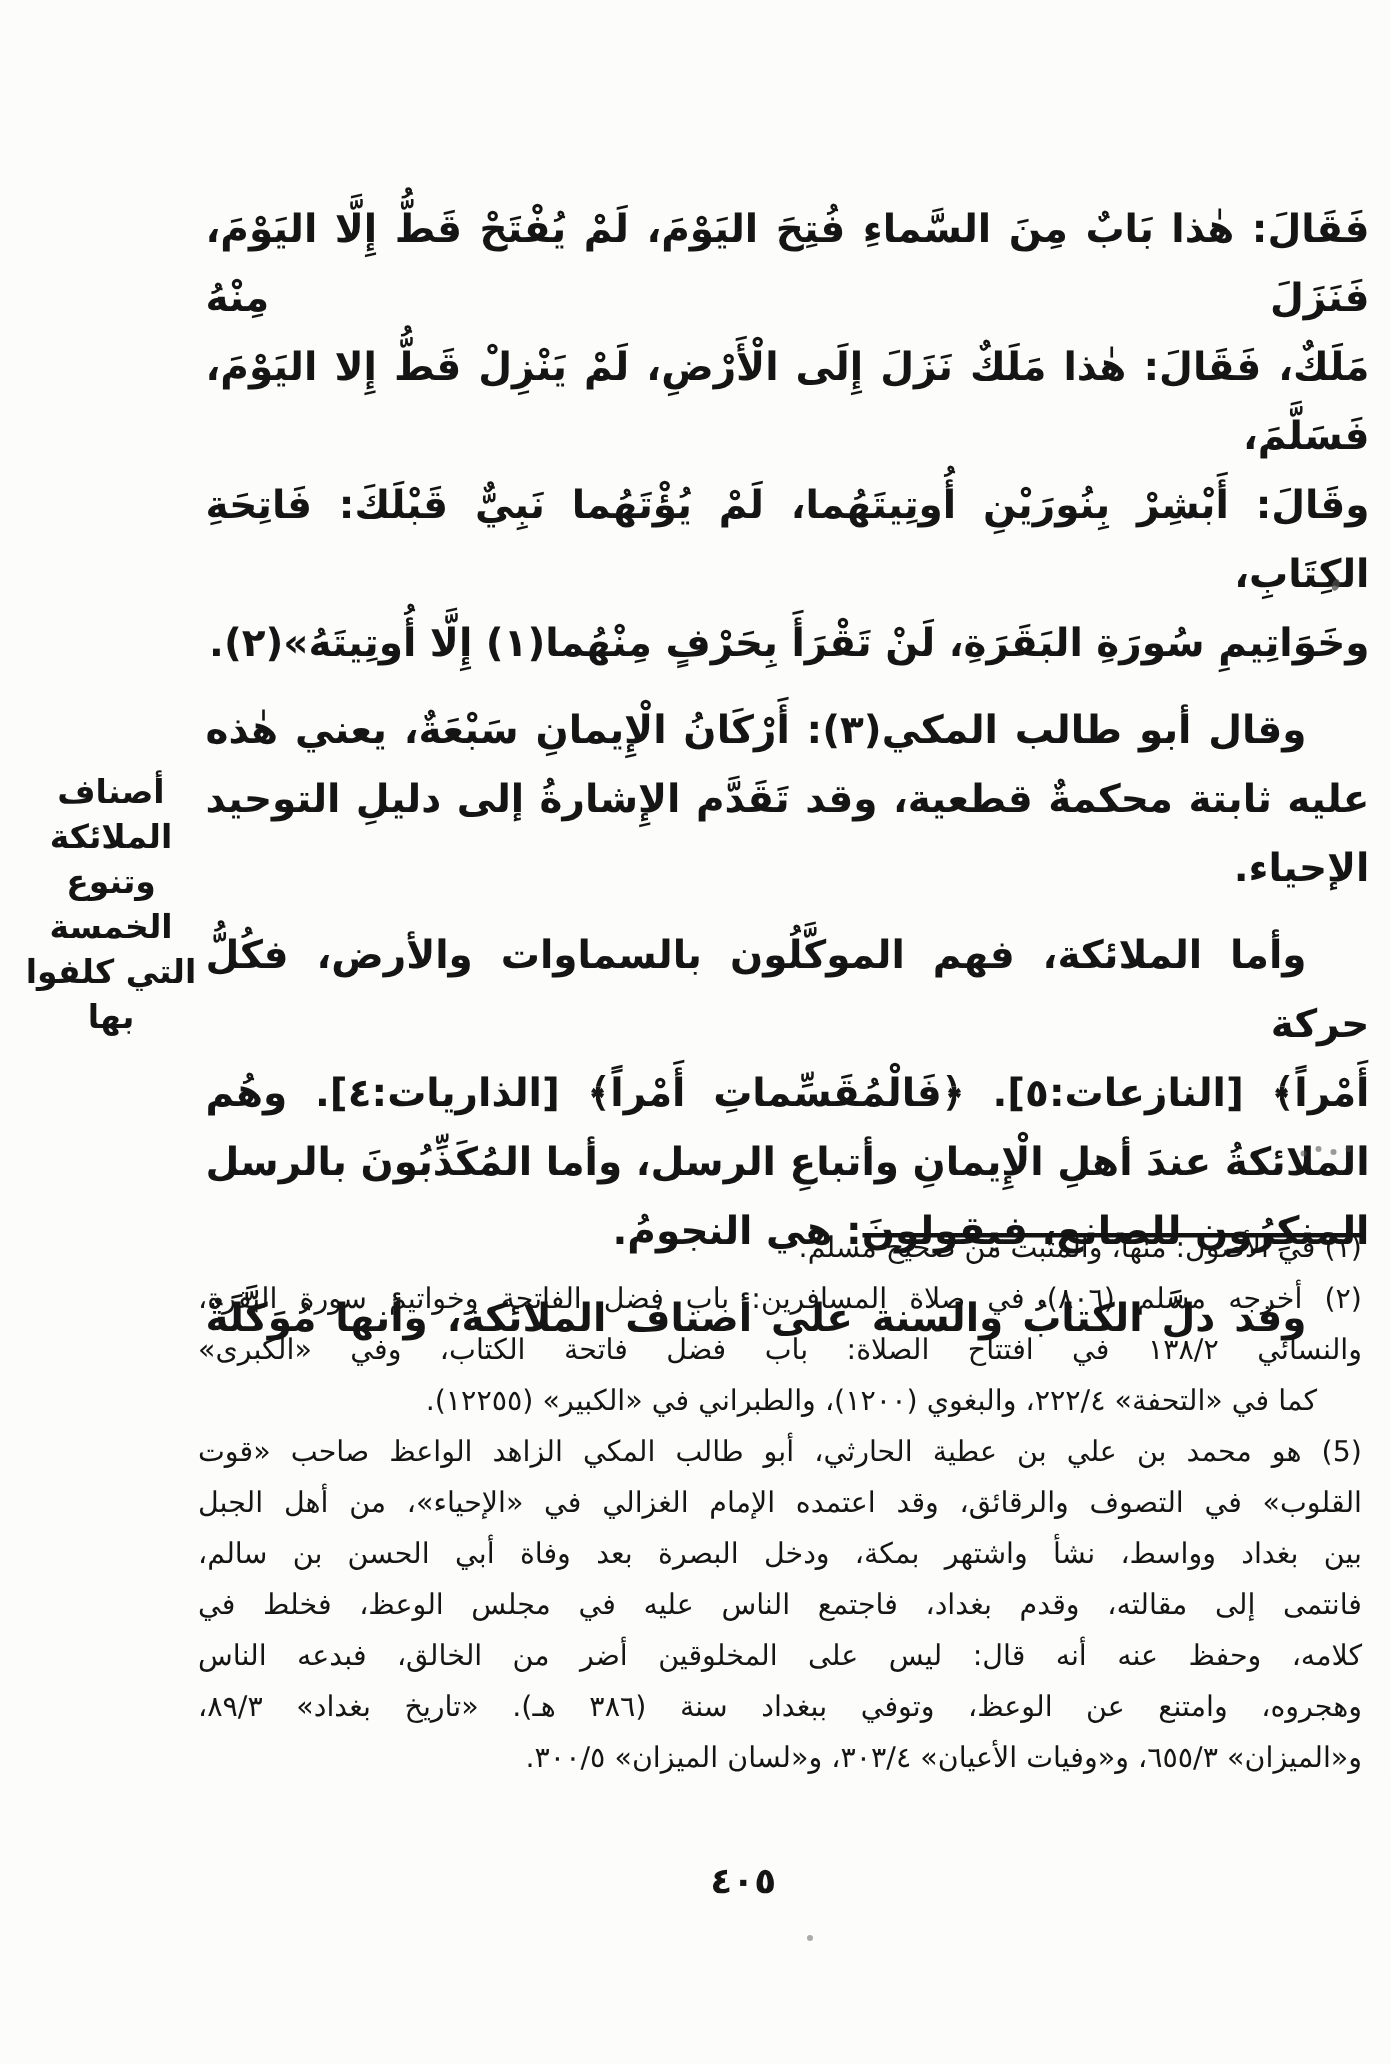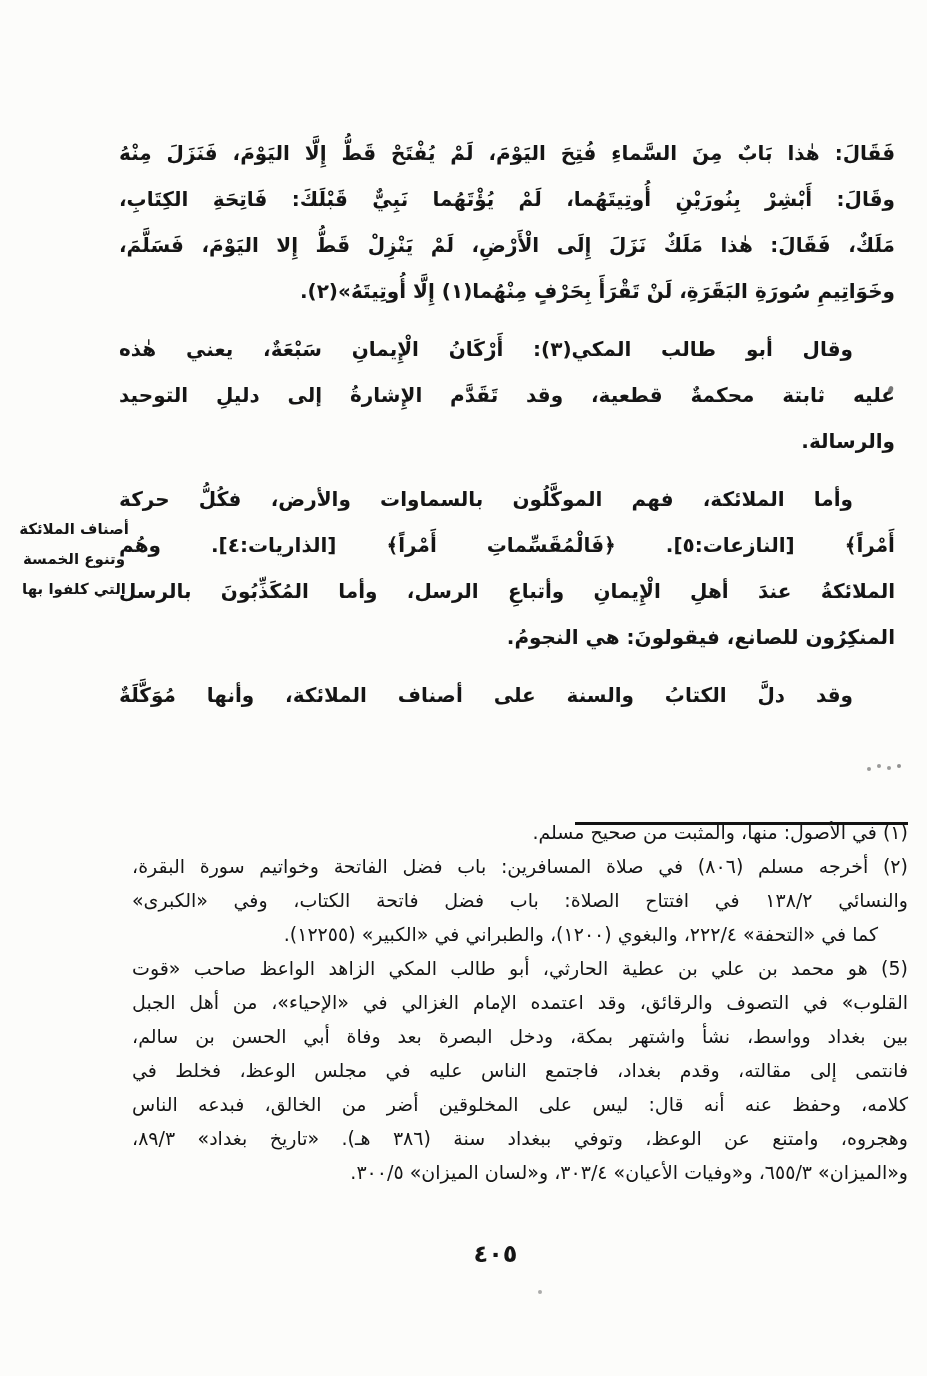--- a/index.html
+++ b/index.html
@@ -9,32 +9,32 @@
     width:927px; height:1376px;
     background:#fcfcfa;
     color:#151515;
     font-family:"DejaVu Sans", sans-serif;
     direction:rtl;
     overflow:hidden;
   }
   
   .main {
     position:absolute;
-    top:130px; right:32px; width:776px;
-    font-size:20px; font-weight:700; line-height:46px;
+    top:130px; right:14px; width:776px;
+    font-size:26px; font-weight:700; line-height:46px;
   }
   .para { margin-bottom:12px; }
   .line { text-align:justify; text-align-last:justify; }
   .line.first { text-indent:42px; }
   .line.last { text-align:right; text-align-last:auto; }
   
   .margin-note {
     position:absolute;
     top:514px; left:8px; width:132px;
-    font-size:15px; font-weight:700; line-height:30px;
+    font-size:22px; font-weight:700; line-height:30px;
     text-align:center;
   }
   
   .fn-sep {
     position:absolute;
     top:822px; right:19px; width:333px; height:3px;
     background:#121212;
   }
   
   .footnotes {
@@ -66,28 +66,28 @@
 
   <div class="margin-note">
     <div>أصناف الملائكة</div>
     <div>وتنوع الخمسة</div>
     <div>التي كلفوا بها</div>
   </div>
 
   <div class="main">
     <div class="para">
       <div class="line">فَقَالَ: هٰذا بَابٌ مِنَ السَّماءِ فُتِحَ اليَوْمَ، لَمْ يُفْتَحْ قَطُّ إِلَّا اليَوْمَ، فَنَزَلَ مِنْهُ</div>
+      <div class="line">مَلَكٌ، فَقَالَ: هٰذا مَلَكٌ نَزَلَ إِلَى الْأَرْضِ، لَمْ يَنْزِلْ قَطُّ إِلا اليَوْمَ، فَسَلَّمَ،</div>
       <div class="line">وقَالَ: أَبْشِرْ بِنُورَيْنِ أُوتِيتَهُما، لَمْ يُؤْتَهُما نَبِيٌّ قَبْلَكَ: فَاتِحَةِ الكِتَابِ،</div>
-      <div class="line">مَلَكٌ، فَقَالَ: هٰذا مَلَكٌ نَزَلَ إِلَى الْأَرْضِ، لَمْ يَنْزِلْ قَطُّ إِلا اليَوْمَ، فَسَلَّمَ،</div>
       <div class="line last">وخَوَاتِيمِ سُورَةِ البَقَرَةِ، لَنْ تَقْرَأَ بِحَرْفٍ مِنْهُما(١) إِلَّا أُوتِيتَهُ»(٢).</div>
     </div>
     <div class="para">
       <div class="line first">وقال أبو طالب المكي(٣): أَرْكَانُ الْإِيمانِ سَبْعَةٌ، يعني هٰذه</div>
       <div class="line">عليه ثابتة محكمةٌ قطعية، وقد تَقَدَّم الإِشارةُ إلى دليلِ التوحيد</div>
-      <div class="line last">والرسالة.</div>
+      <div class="line last">الإحياء.</div>
     </div>
     <div class="para">
       <div class="line first">وأما الملائكة، فهم الموكَّلُون بالسماوات والأرض، فكُلُّ حركة</div>
       <div class="line">أَمْراً﴾ [النازعات:٥]. ﴿فَالْمُقَسِّماتِ أَمْراً﴾ [الذاريات:٤]. وهُم</div>
       <div class="line">الملائكةُ عندَ أهلِ الْإِيمانِ وأتباعِ الرسل، وأما المُكَذِّبُونَ بالرسل</div>
       <div class="line last">المنكِرُون للصانع، فيقولونَ: هي النجومُ.</div>
     </div>
     <div class="para">
       <div class="line first">وقد دلَّ الكتابُ والسنة على أصناف الملائكة، وأنها مُوَكَّلَةٌ</div>
     </div>

